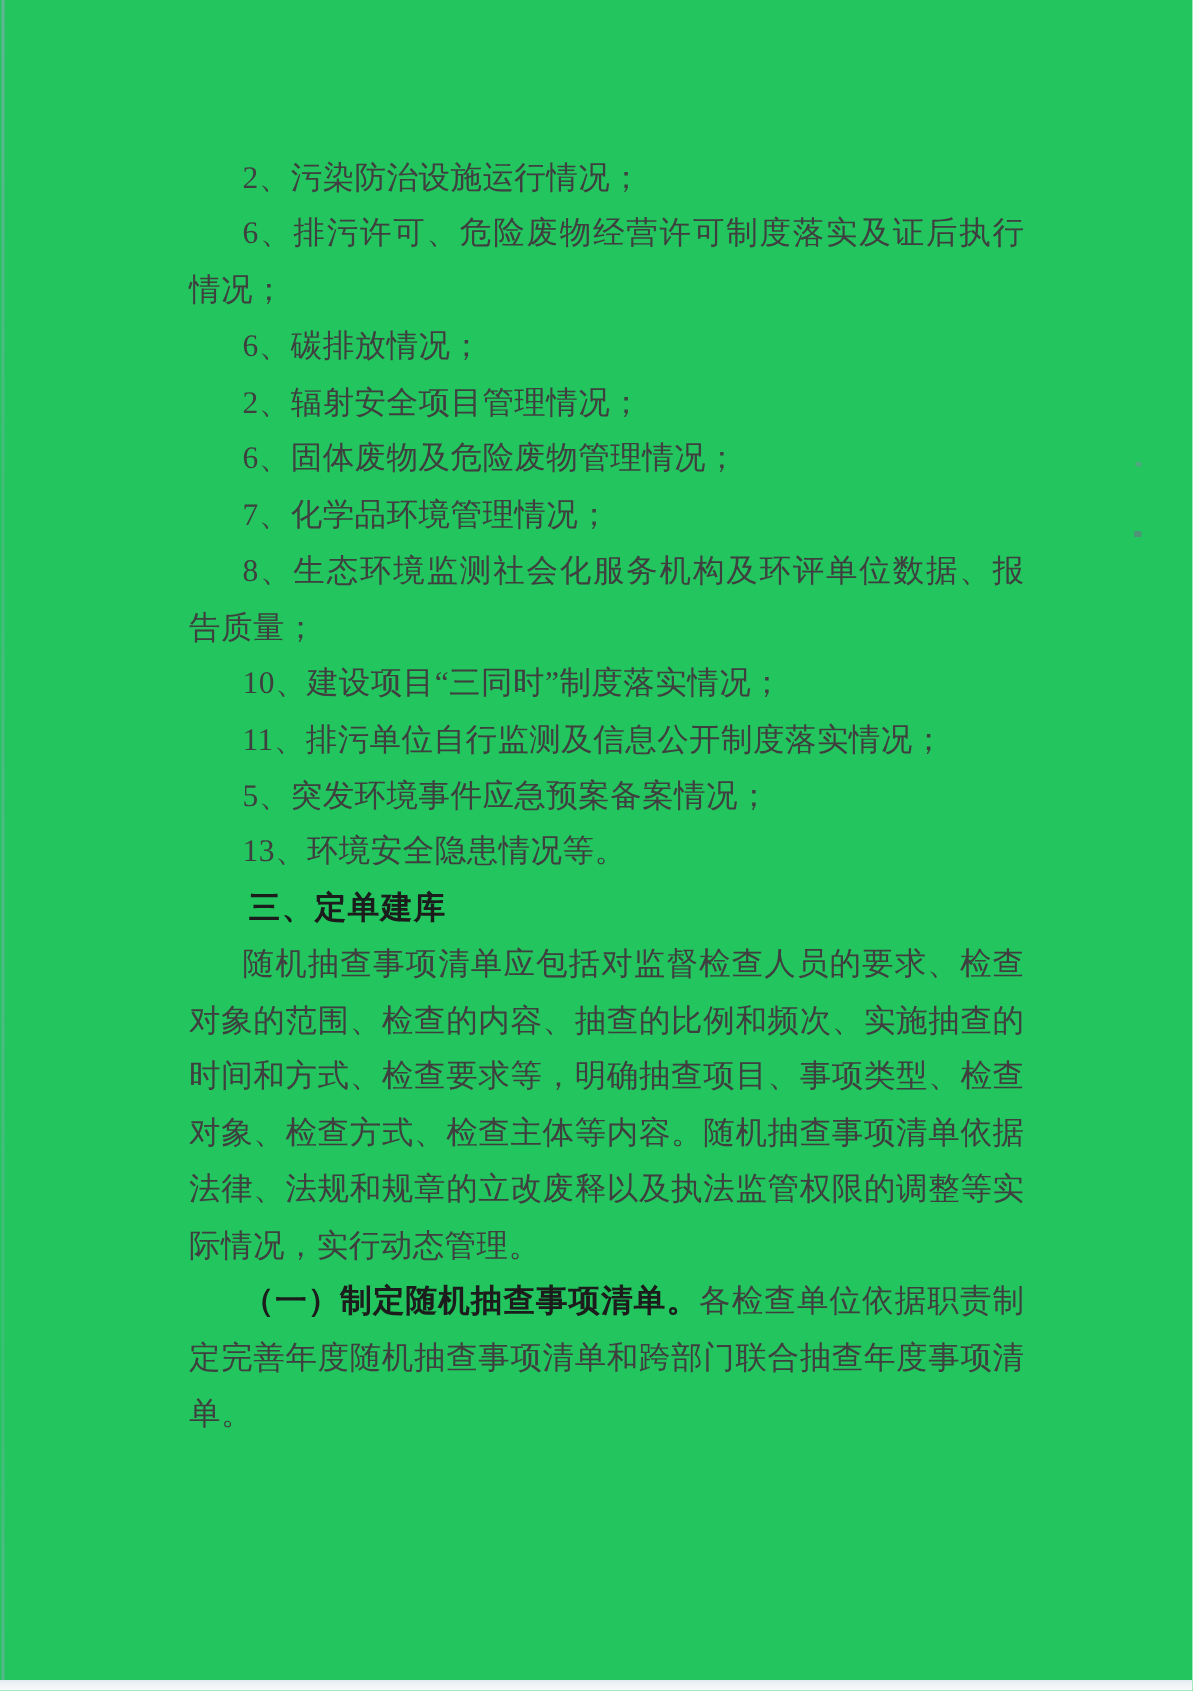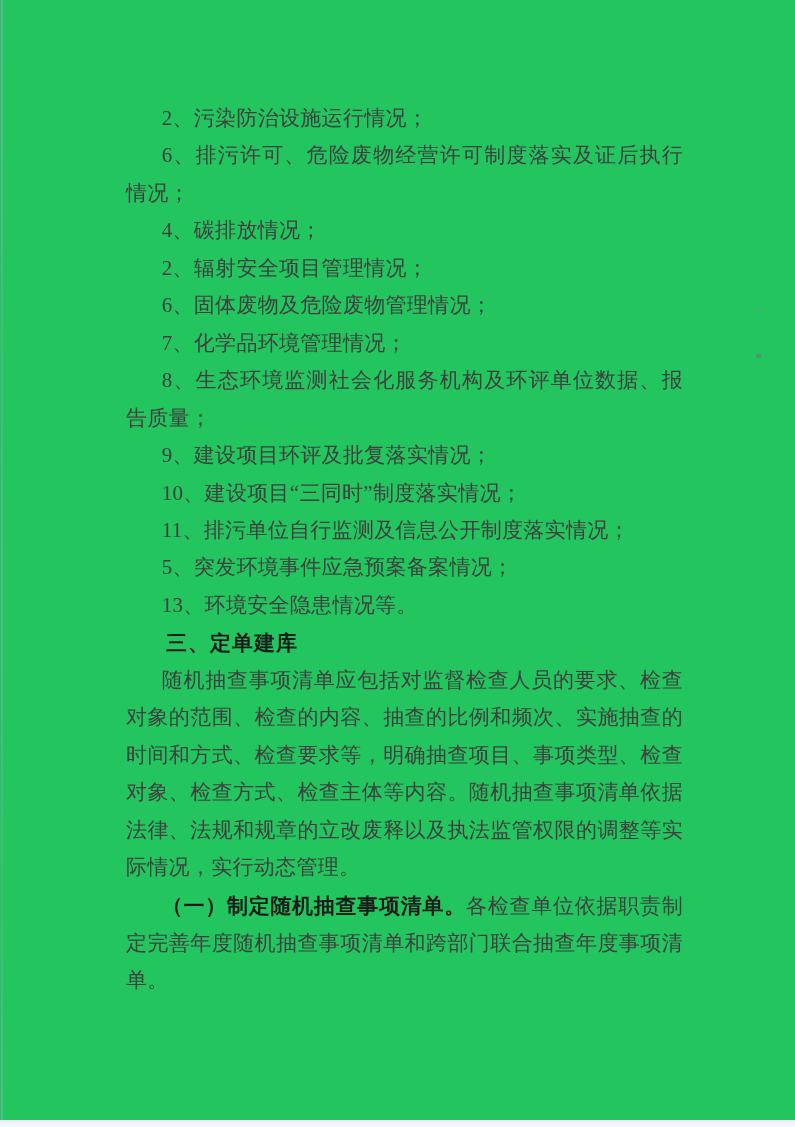--- a/index.html
+++ b/index.html
@@ -97,26 +97,25 @@
 
   <div class="edge-left"></div>
   <div class="edge-bottom"></div>
   <div class="speck speck-1"></div>
   <div class="speck speck-2"></div>
 
   <main class="content">
 
     <p>2、污染防治设施运行情况；</p>
     <p>6、排污许可、危险废物经营许可制度落实及证后执行情况；</p>
-    <p>4、碳排放情况；</p>
+    <p>6、碳排放情况；</p>
     <p>2、辐射安全项目管理情况；</p>
     <p>6、固体废物及危险废物管理情况；</p>
     <p>7、化学品环境管理情况；</p>
     <p>8、生态环境监测社会化服务机构及环评单位数据、报告质量；</p>
-    <p>9、建设项目环评及批复落实情况；</p>
     <p>10、建设项目“三同时”制度落实情况；</p>
     <p>11、排污单位自行监测及信息公开制度落实情况；</p>
     <p>5、突发环境事件应急预案备案情况；</p>
     <p>13、环境安全隐患情况等。</p>
 
     <h2 class="section-heading">三、定单建库</h2>
 
     <p>随机抽查事项清单应包括对监督检查人员的要求、检查对象的范围、检查的内容、抽查的比例和频次、实施抽查的时间和方式、检查要求等，明确抽查项目、事项类型、检查对象、检查方式、检查主体等内容。随机抽查事项清单依据法律、法规和规章的立改废释以及执法监管权限的调整等实际情况，实行动态管理。</p>
 
     <p><span class="bold-lead">（一）制定随机抽查事项清单。</span><span>各检查单位依据职责制定完善年度随机抽查事项清单和跨部门联合抽查年度事项清单。</span></p>

